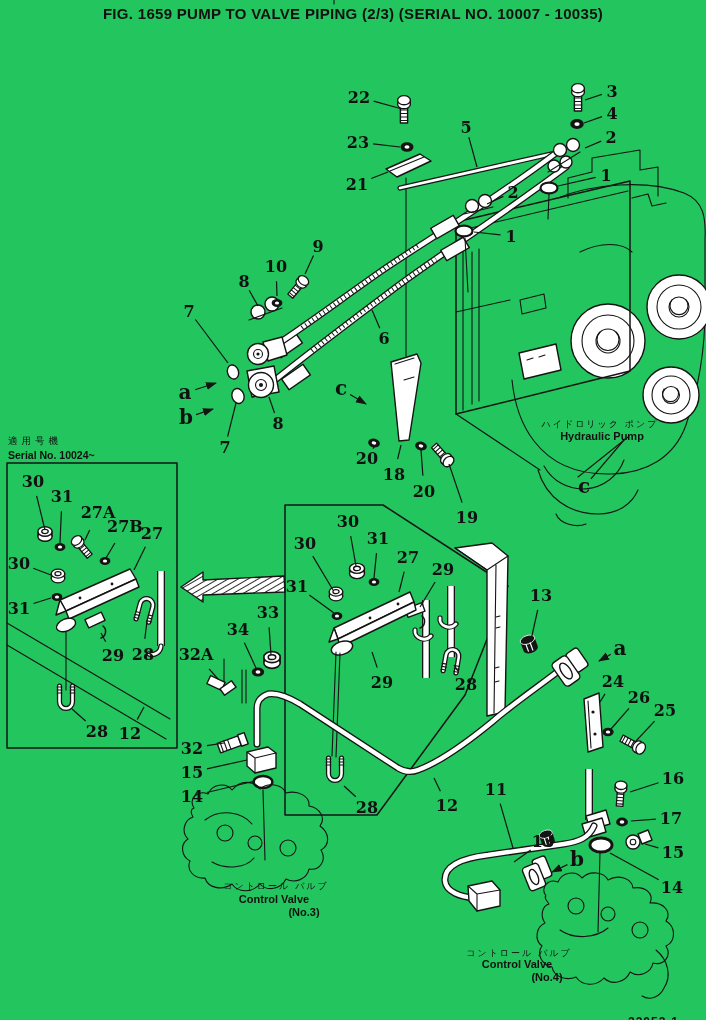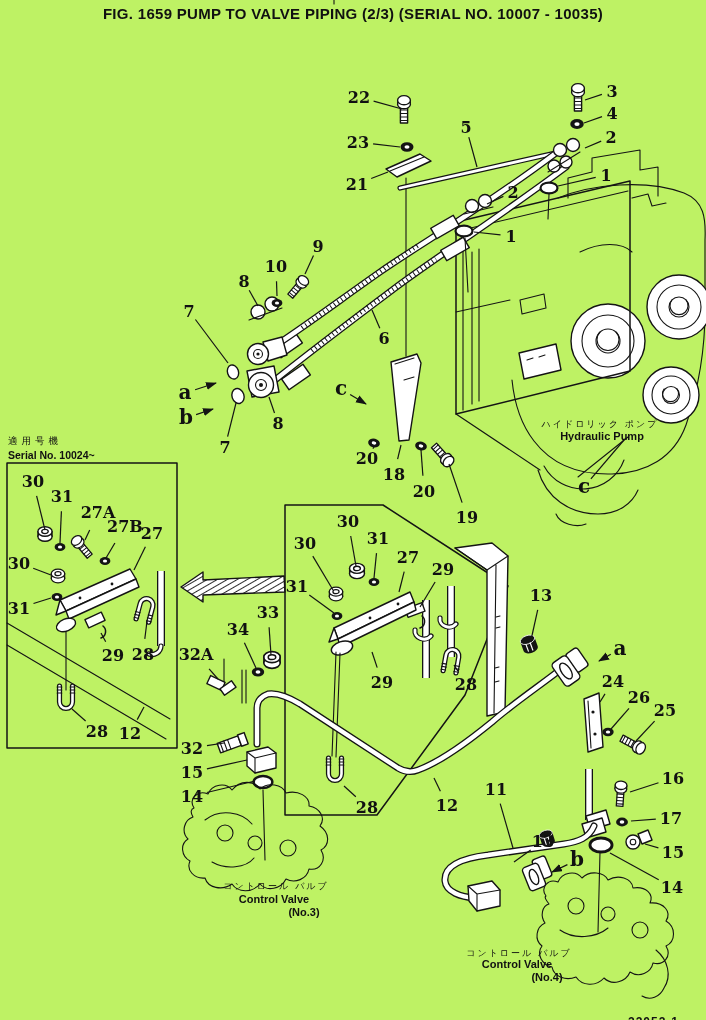--- a/index.html
+++ b/index.html
@@ -1,16 +1,16 @@
 <!DOCTYPE html>
 <html><head>
 <meta charset="utf-8">
 <style>
   html,body{margin:0;padding:0;background:#ffffff;}
-  #stage{position:relative;width:706px;height:1020px;background:#bef264;overflow:hidden;
+  #stage{position:relative;width:706px;height:1020px;background:#22c55e;overflow:hidden;
          font-family:"Liberation Sans",sans-serif;}
   svg{display:block}
   .ln{fill:none;stroke:#141414;stroke-width:1.5;stroke-linejoin:round;stroke-linecap:round}
   .ln2{fill:none;stroke:#141414;stroke-width:1.1;stroke-linejoin:round;stroke-linecap:round}
   .wfill{fill:#ffffff;stroke:#141414;stroke-width:1.4;stroke-linejoin:round}
   .dk{fill:#141414;stroke:none}
   .po{fill:none;stroke:#141414;stroke-width:7;stroke-linecap:round}
   .pi{fill:none;stroke:#ffffff;stroke-width:4.4;stroke-linecap:round}
   .to{fill:none;stroke:#141414;stroke-width:5.2;stroke-linecap:round}
   .ti{fill:none;stroke:#ffffff;stroke-width:2.8;stroke-linecap:round}

